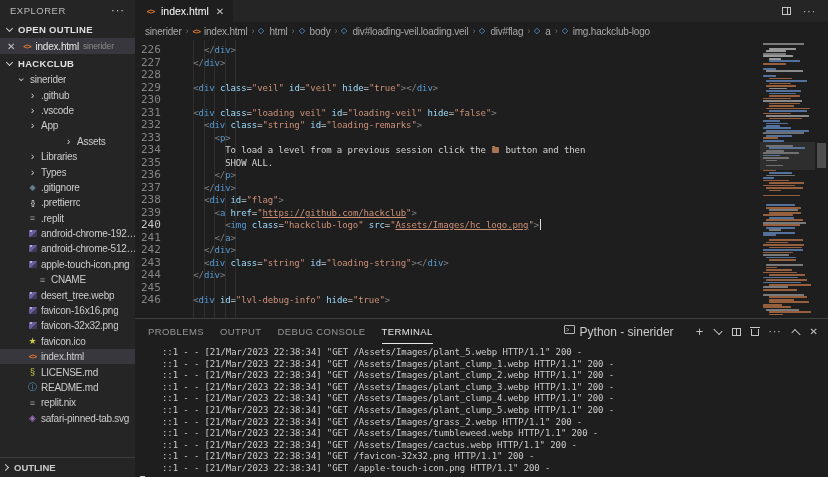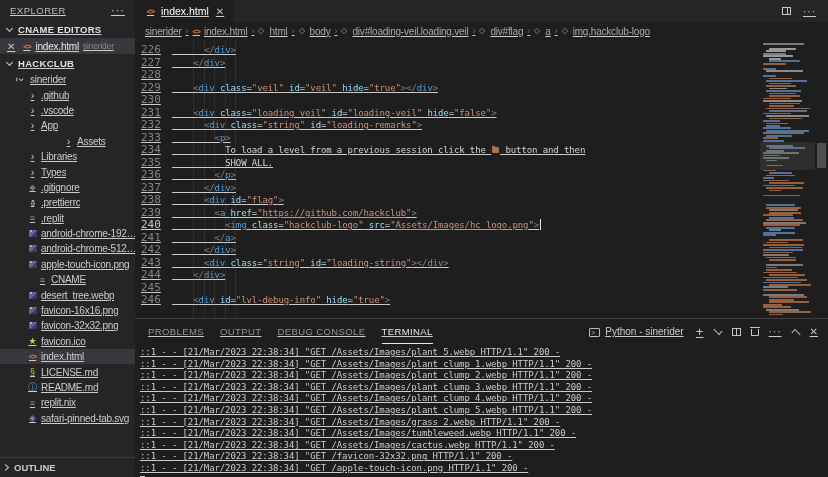--- a/index.html
+++ b/index.html
@@ -1,18 +1,18 @@
 <!DOCTYPE html>
 <html><head>
 <meta charset="utf-8">
 <style>
   html,body{margin:0;padding:0;background:#1e1e1e;}
   *{box-sizing:border-box;}
   #root{width:828px;height:477px;display:flex;overflow:hidden;background:#0c4a6e;
-        font-family:"Liberation Sans",sans-serif;color:#cccccc;cursor:default;text-decoration:underline;}
+        font-family:"Liberation Sans",sans-serif;color:#cccccc;cursor:default;}
 
   
   #sidebar{width:135px;flex:none;background:#252526;position:relative;overflow:hidden;}
   .sb-title{height:20px;display:flex;align-items:center;padding:0 10px;font-size:9.5px;
             letter-spacing:.5px;color:#bbbbbb;}
   .sb-title .dots{margin-left:auto;color:#cccccc;font-size:11px;letter-spacing:1px;}
   .sec{height:18px;display:flex;align-items:center;font-weight:bold;font-size:9.5px;
        letter-spacing:.3px;color:#e0e0e0;padding-left:4px;}
   .chev{width:5px;height:5px;border-right:1px solid #cccccc;border-bottom:1px solid #cccccc;
         flex:none;margin:0 6px 1px 3px;transform:rotate(45deg);}
@@ -90,55 +90,55 @@
   #vscroll{width:13px;flex:none;position:relative;}
   #vthumb{position:absolute;left:2px;top:103px;width:9px;height:25px;background:rgba(140,140,140,.45);}
 
   
   #panel{height:159px;flex:none;border-top:1px solid #3f3f3f;display:flex;flex-direction:column;background:#1e1e1e;}
   #panel-head{height:25px;flex:none;display:flex;align-items:center;padding:0 10px 0 13px;}
   .ptab{height:100%;display:flex;align-items:center;font-size:9.5px;letter-spacing:.4px;
       color:#969696;margin-right:16px;border-bottom:1px solid transparent;}
   .ptab.active{color:#e7e7e7;border-bottom-color:#e7e7e7;}
   #panel-actions{margin-left:auto;display:flex;align-items:center;gap:10px;}
-  .shell{display:flex;align-items:flex-end;font-size:10px;color:#cccccc;margin-right:2px;}
+  .shell{display:flex;align-items:flex-start;font-size:12px;color:#cccccc;margin-right:12px;}
   .ico-term{width:11px;height:9px;border:1px solid #b8b8b8;border-radius:1px;margin-right:5px;
       font-size:6.5px;line-height:7px;color:#b8b8b8;padding-left:1px;}
   .ico-term::before{content:">";}
   .pa{display:flex;align-items:center;justify-content:center;min-width:8px;height:14px;color:#c5c5c5;}
   .pa-new-terminal::before{content:"+";font-size:13px;font-weight:300;line-height:1;}
   .pa-terminal-dropdown{width:5px;height:5px;border-right:1px solid #c5c5c5;border-bottom:1px solid #c5c5c5;
       transform:rotate(45deg);margin-top:-3px;}
   .pa-split-terminal{width:9px;height:8px;border:1px solid #c5c5c5;position:relative;}
   .pa-split-terminal::before{content:"";position:absolute;left:3.5px;top:0;bottom:0;width:1px;background:#c5c5c5;}
   .pa-kill-terminal{width:7px;height:7px;border:1px solid #c5c5c5;border-top:none;border-radius:0 0 1px 1px;position:relative;margin-top:2px;}
   .pa-kill-terminal::before{content:"";position:absolute;top:-2px;left:-2px;right:-2px;height:1px;background:#c5c5c5;}
   .pa-more-actions::before{content:"···";font-size:10px;letter-spacing:1px;}
   .pa-maximize-panel{width:5px;height:5px;border-right:1px solid #c5c5c5;border-bottom:1px solid #c5c5c5;
       transform:rotate(-135deg);margin-top:3px;}
   .pa-close-panel::before{content:"✕";font-size:10px;}
 
   #terminal{flex:1;overflow:hidden;padding:3px 0 0 5px;
       font-family:"DejaVu Sans Mono",monospace;font-size:9px;line-height:11.6px;color:#cccccc;letter-spacing:-.1px;}
-  .tline{white-space:pre;}
+  .tline{white-space:pre;margin-left:22px;}
   #term-cursor{width:5px;height:10px;border:1px solid #cccccc;margin-top:1px;}
 </style>
 </head>
 <body>
 
 <div id="root">
 
   <aside id="sidebar">
     <div class="sb-title">
       <span>EXPLORER</span>
       <span class="dots">···</span>
     </div>
     <div class="sec">
       <span class="chev"></span>
-      <span>CNAME EDITORS</span>
+      <span>OPEN OUTLINE</span>
     </div>
     <div class="oe-row">
       <span class="oe-close">✕</span>
       <span class="ic ic-html"></span>
       <span class="oe-name">index.html</span>
       <span class="oe-detail">sinerider</span>
     </div>
     <div class="sec">
       <span class="chev"></span>
       <span>HACKCLUB</span>

